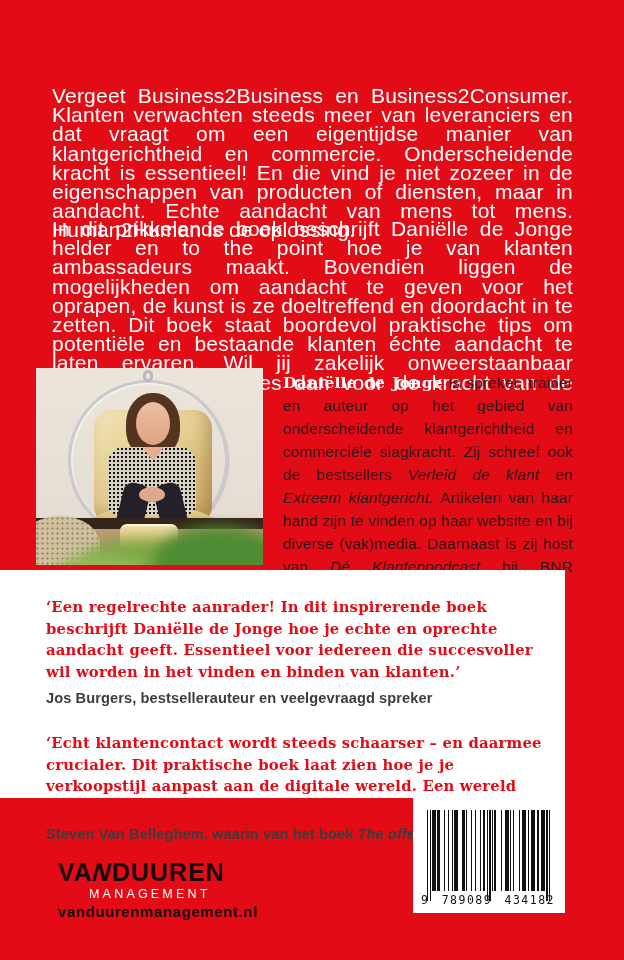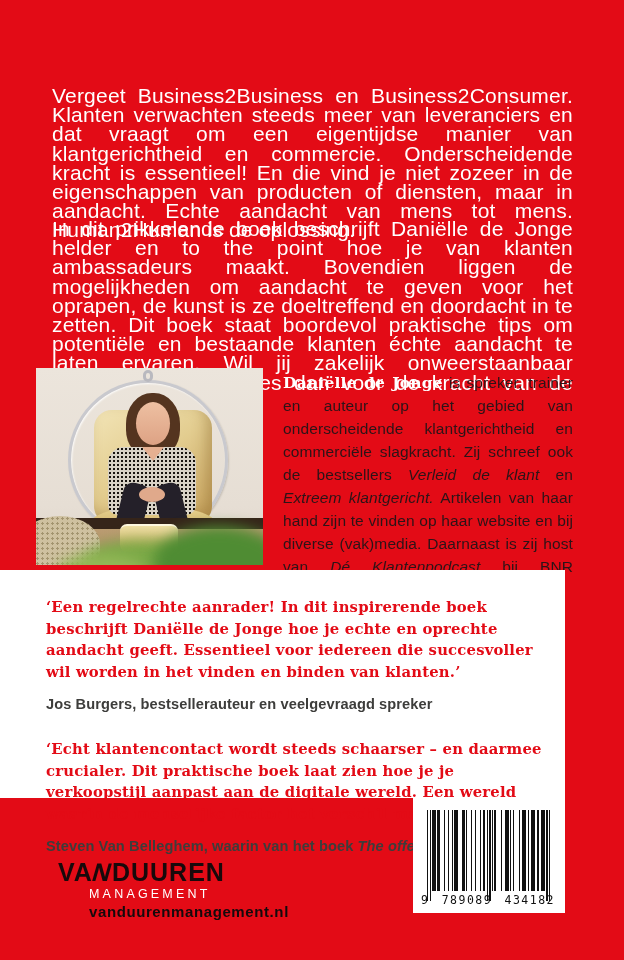--- a/index.html
+++ b/index.html
@@ -133,21 +133,21 @@
   }
   .quote-text {
     font-family: "DejaVu Serif", serif;
     font-weight: bold;
     color: #e30b16;
     font-size: 14.8px;
     line-height: 21.5px;
     letter-spacing: 0.2px;
   }
   .quote-attr {
-    margin-top: 14px;
+    margin-top: 8px;
     color: #3d3d3b;
     font-size: 14.6px;
     font-weight: bold;
     letter-spacing: 0.1px;
   }
   .quote-attr .it { font-style: italic; }
   .quote-block + .quote-block { margin-top: 26px; }
 
   
   .logo { position: absolute; left: 58px; top: 858px; color: #18090b; }
@@ -158,21 +158,21 @@
   .logo-n { display: inline-block; transform: skewX(-16deg) scaleY(1.02); }
   .logo-line2 {
     margin: 0 0 4px 31px;
     color: #ffffff;
     font-size: 12.5px;
     letter-spacing: 3.2px;
     font-weight: 500;
   }
   .website {
     position: absolute; left: 58px; top: 903px;
-    color: #140a0c; font-size: 15px; font-weight: bold; letter-spacing: 0.6px; margin-left: 31px;
+    color: #140a0c; font-size: 15px; font-weight: bold; letter-spacing: 0.6px;
   }
 
   .barcode-box {
     position: absolute;
     left: 413px; top: 798px;
     width: 152px; height: 115px;
     background: #ffffff;
   }
   .bars {
     position: absolute; left: 14px; top: 12px;

